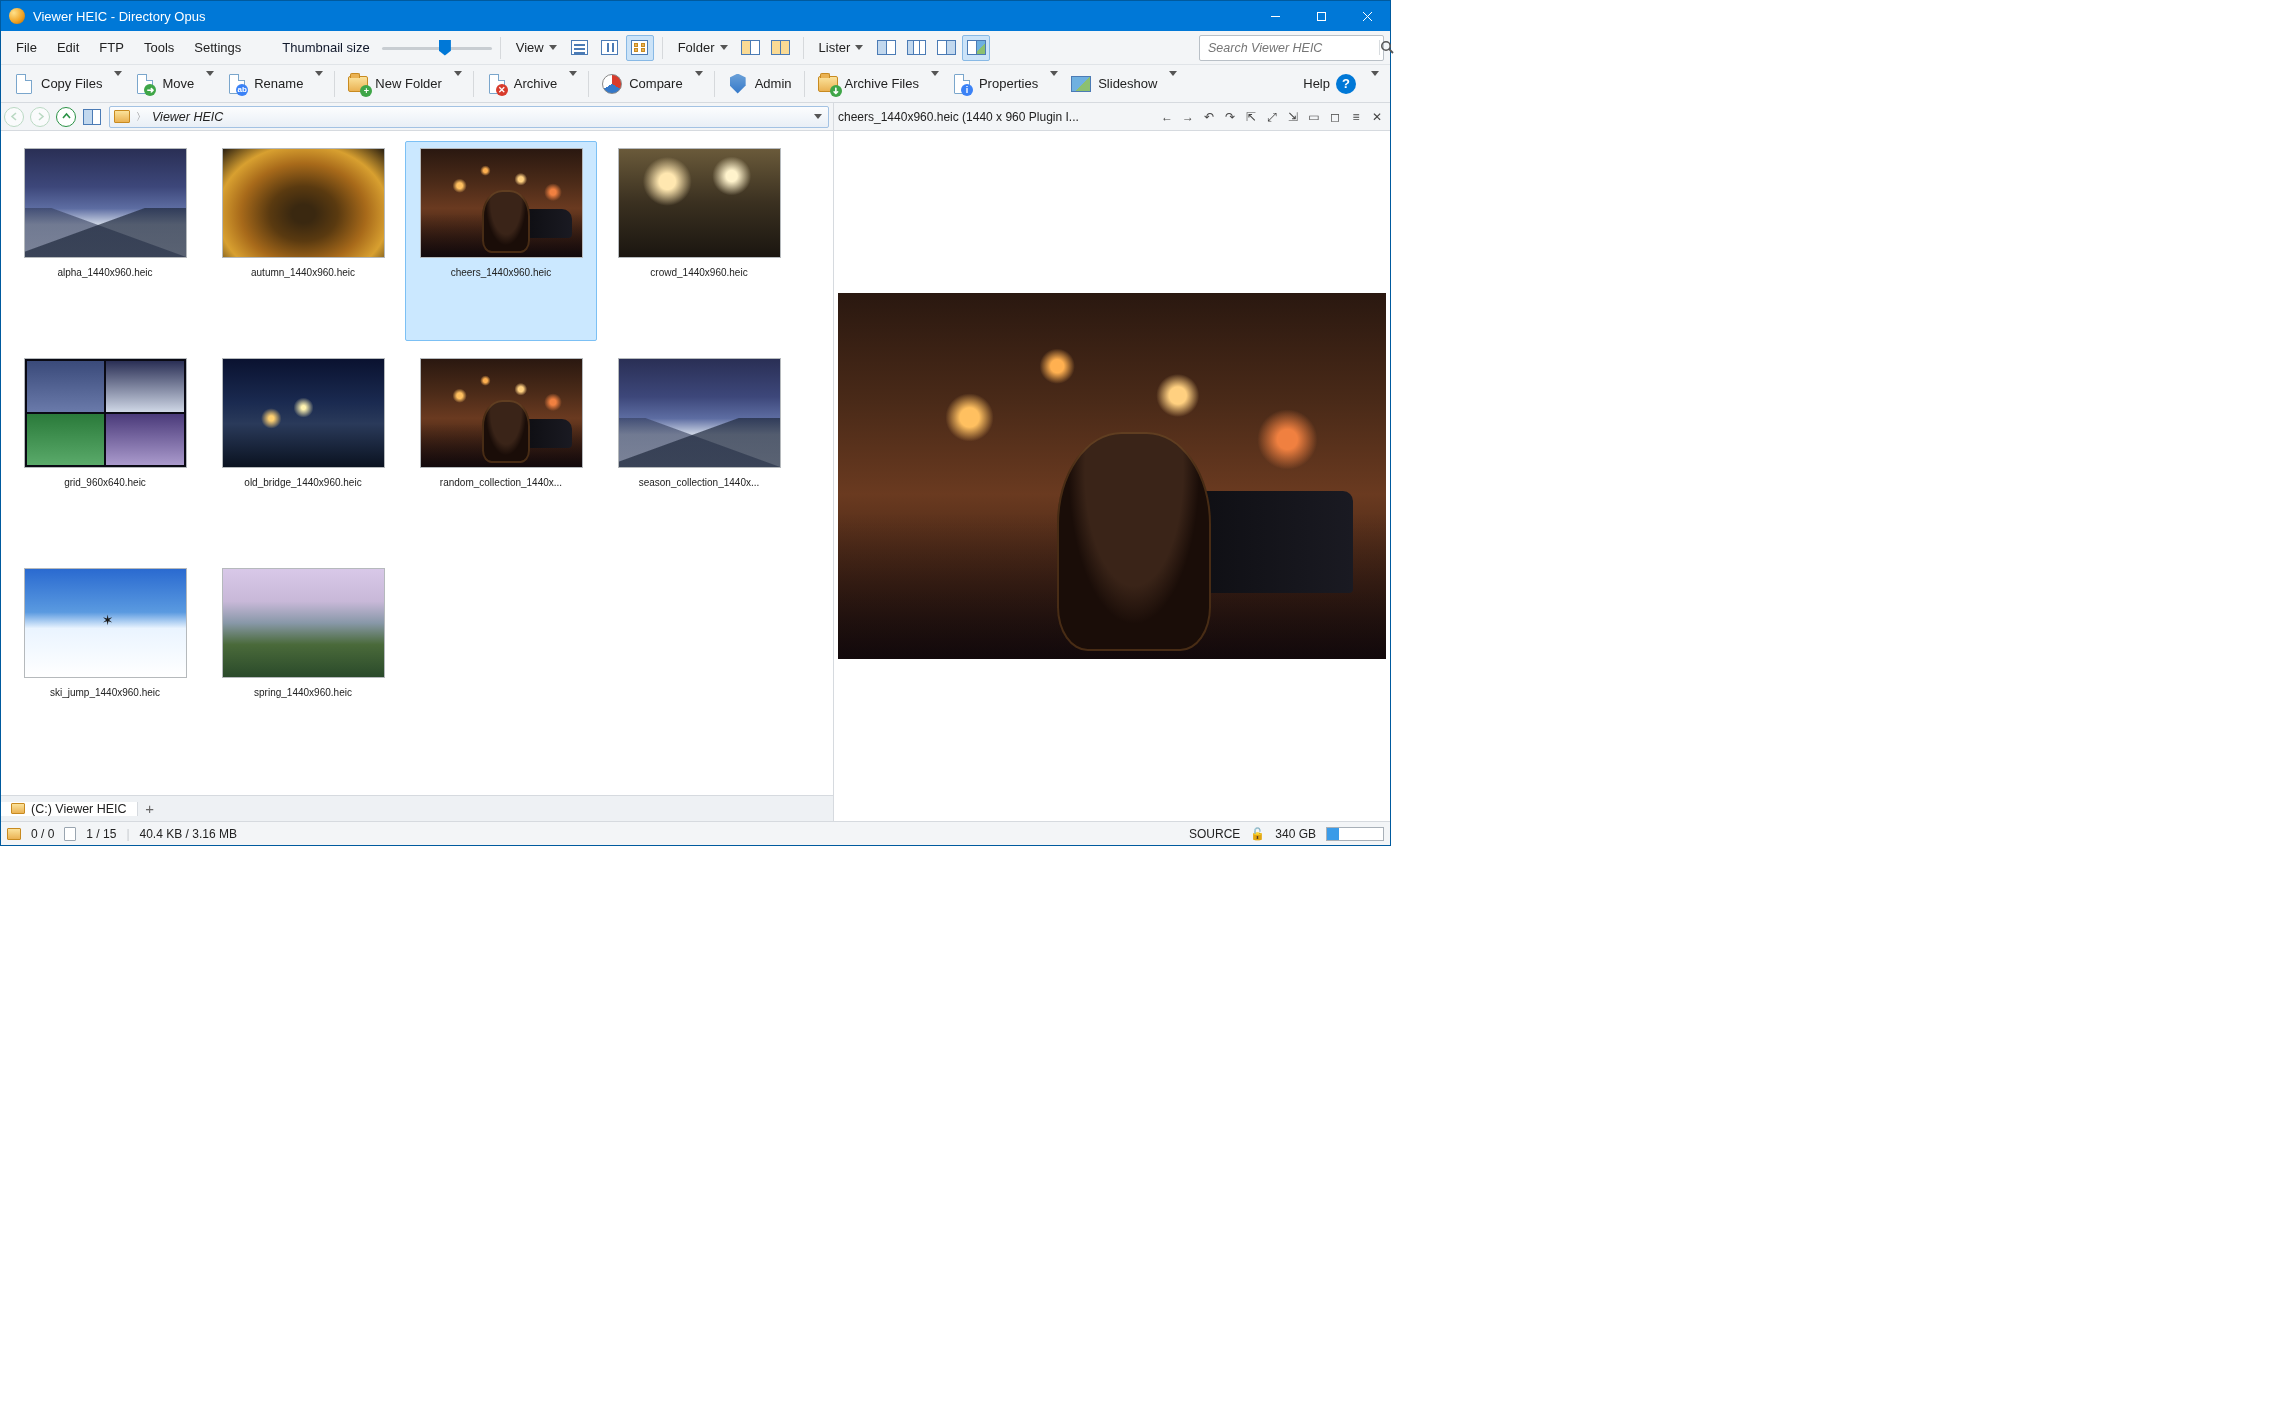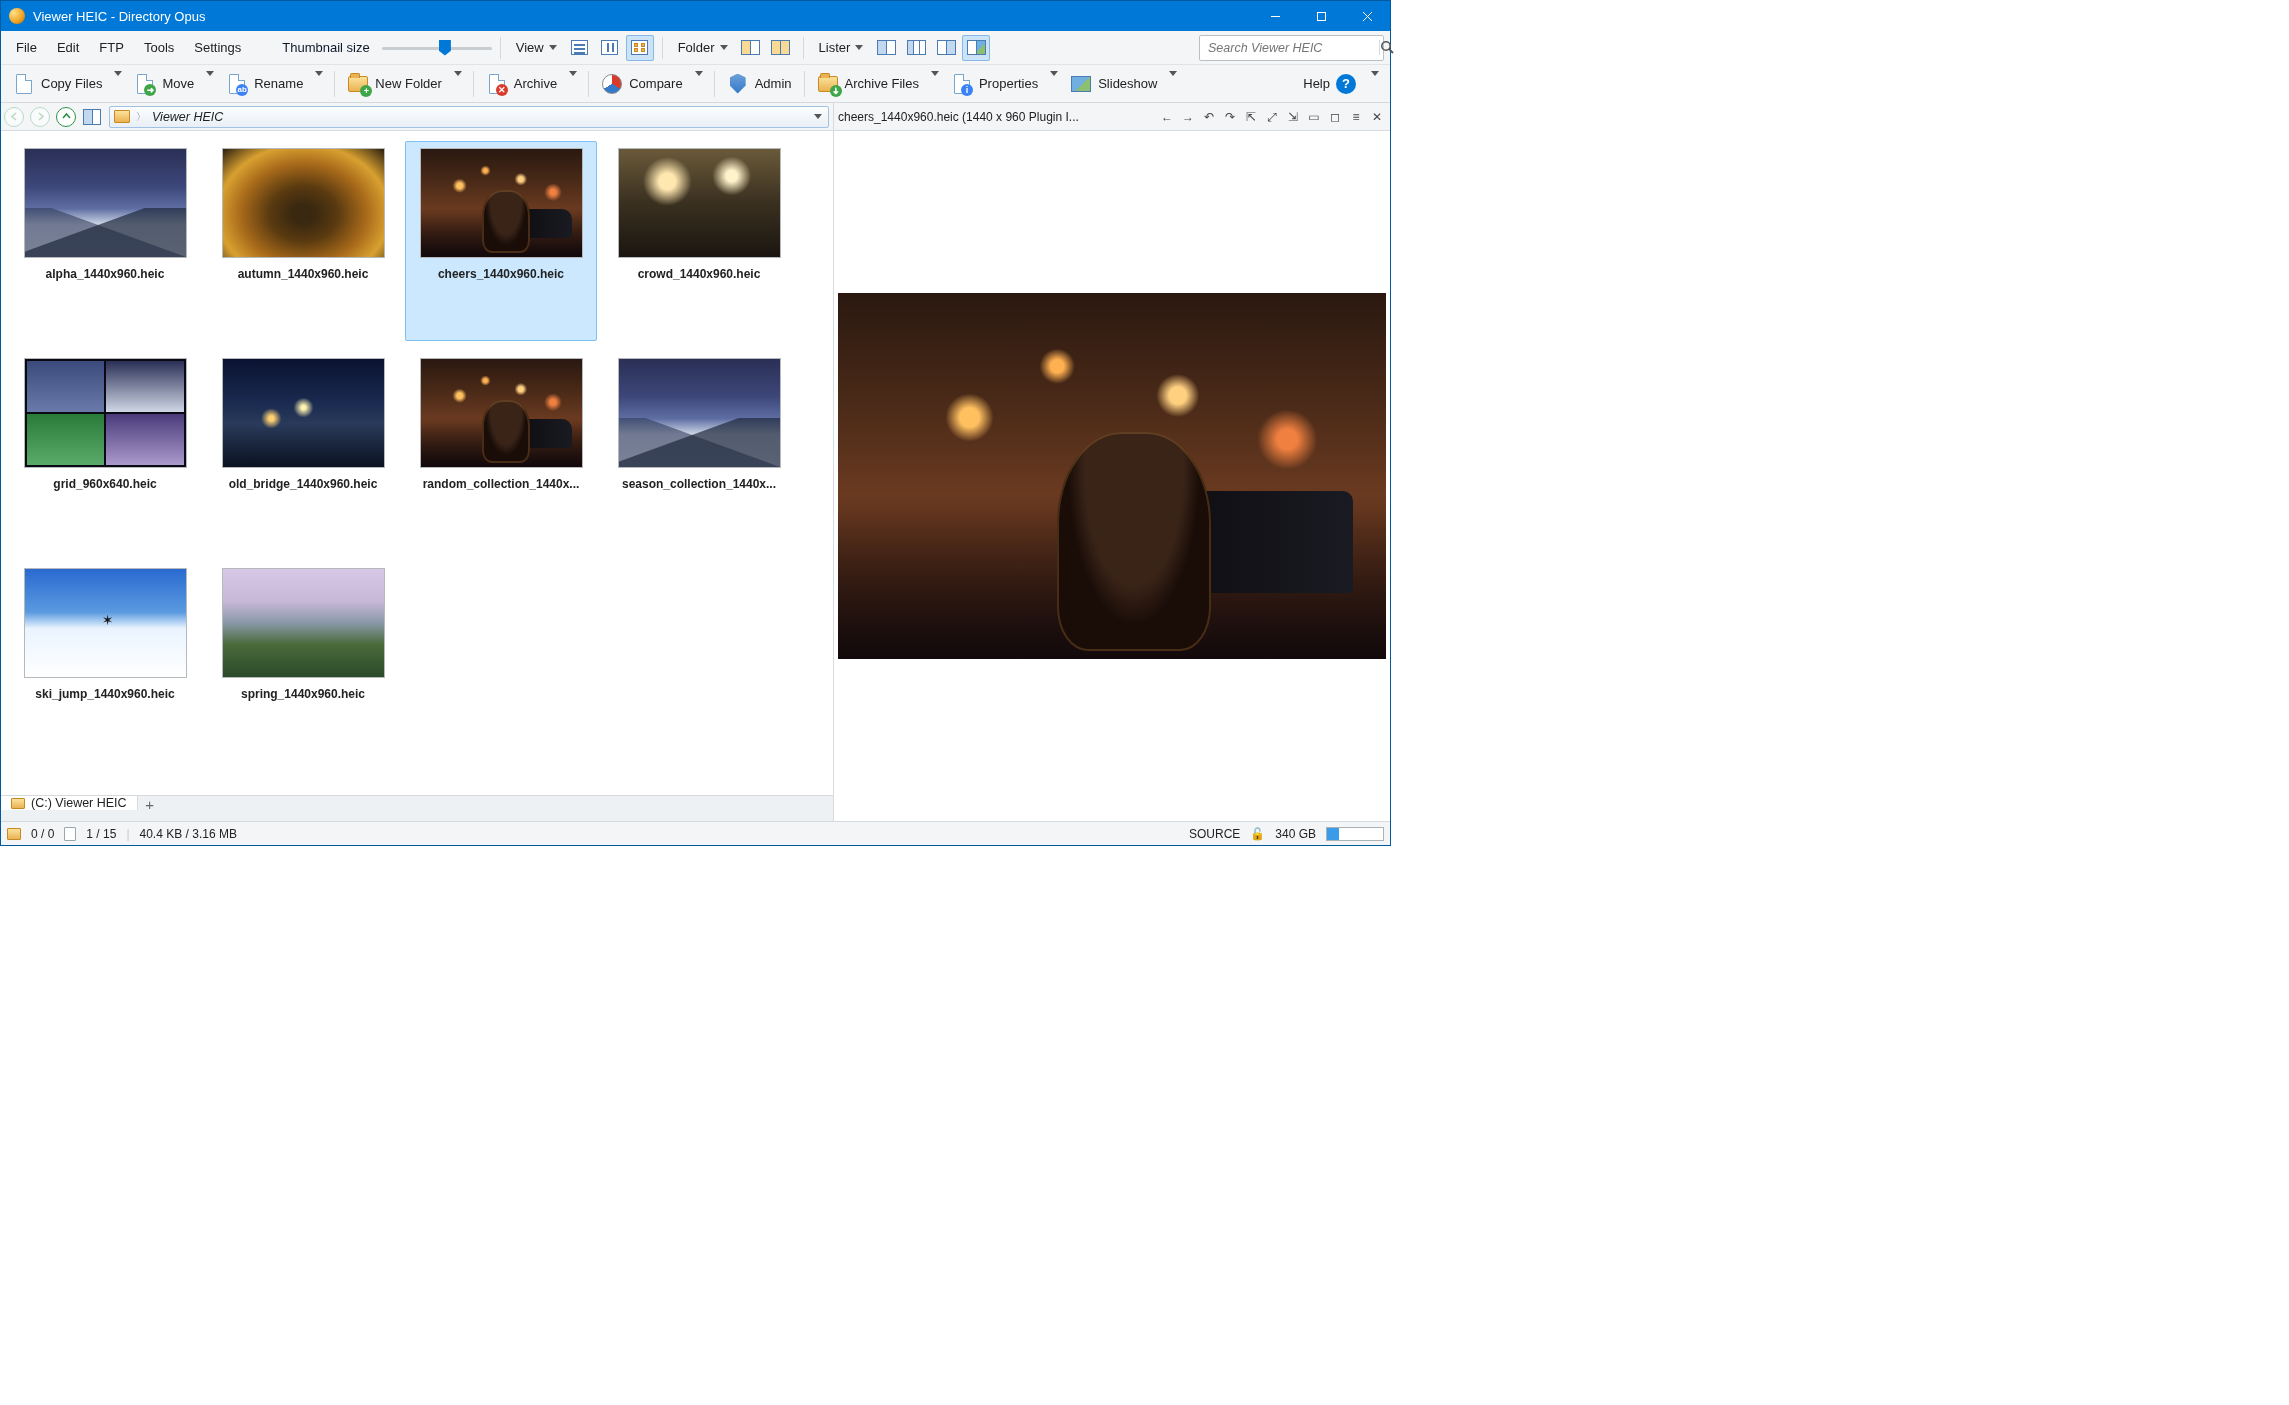--- a/index.html
+++ b/index.html
@@ -75,21 +75,21 @@
 .locbar .right .info { flex: 1; font-size: 12px; white-space: nowrap; overflow: hidden; text-overflow: ellipsis; }
 .mini-btn { width: 18px; height: 18px; display: flex; align-items: center; justify-content: center; font-size: 12px; color: #444; font-family: "Segoe UI Symbol", sans-serif; }
 
 
 .main { flex: 1; display: flex; min-height: 0; }
 .file-panel { width: 833px; border-right: 1px solid #d6dadf; display: flex; flex-direction: column; }
 .thumbs-scroll { flex: 1; overflow-y: scroll; padding: 10px 8px 20px 8px; display: grid; grid-template-columns: repeat(4, 192px); grid-auto-rows: 200px; gap: 10px 6px; align-content: start; }
 .thumb-cell { display: flex; flex-direction: column; align-items: center; padding: 6px 2px 4px; border: 1px solid transparent; border-radius: 2px; }
 .thumb-cell.selected { background: #cbe8ff; border-color: #7cc0f4; }
 .thumb-cell .frame { width: 163px; height: 110px; border: 1px solid #b5b9bc; background: #222; display: flex; align-items: center; justify-content: center; overflow: hidden; }
-.thumb-cell .name { margin-top: 9px; font-size: 12px; text-align: center; max-width: 180px; white-space: nowrap; overflow: hidden; text-overflow: ellipsis; font-weight: bold; }
+.thumb-cell .name { margin-top: 9px; font-size: 10px; text-align: center; max-width: 180px; white-space: nowrap; overflow: hidden; text-overflow: ellipsis; }
 .thumb-cell.selected .name { background: #cbe8ff; }
 
 
 .ph { width: 100%; height: 100%; }
 .ph-mountain-snow { background: linear-gradient(180deg,#2a2f55 0%,#3d477a 35%,#5d6da2 55%,#cfd7e6 70%,#e8edf4 100%); position: relative; }
 .ph-mountain-snow::after { content:""; position:absolute; bottom:0; left:0; right:0; height:45%; background: linear-gradient(160deg, transparent 40%, rgba(30,40,60,.7) 41%), linear-gradient(200deg, transparent 45%, rgba(50,60,90,.6) 46%); }
 .ph-autumn { background: radial-gradient(ellipse at 50% 60%, #3a2810 10%, #5a3a10 30%, #a86a1a 55%, #d8a030 75%, #2a1f10 100%); }
 .ph-city-night { background:
   linear-gradient(180deg, rgba(15,10,25,0) 60%, rgba(10,5,15,.5) 100%),
   radial-gradient(circle at 24% 34%, #ffc060 2%, transparent 5%),
@@ -125,21 +125,21 @@
 .ph-spring { background: linear-gradient(180deg,#d8c8e8 0%,#c8b8d8 30%,#8898a8 50%,#4a6a3a 70%,#2a4a2a 100%); }
 
 
 .preview { flex: 1; display: flex; flex-direction: column; background: #fff; }
 .preview-canvas { flex: 1; display: flex; align-items: center; justify-content: center; background: #fff; }
 .preview-img { width: 100%; aspect-ratio: 1440/960; max-width: 548px; }
 .preview-img .ph-city-night::after { width:28%; height:60%; left:40%; bottom:2%; }
 .preview-img .ph-city-night::before { width:36%; height:28%; }
 
 
-.tabs-row { height: 26px; background: #eef1f4; border-top: 1px solid #d6dadf; display: flex; align-items: flex-start; }
+.tabs-row { height: 26px; background: #eef1f4; border-top: 1px solid #d6dadf; display: flex; align-items: center; }
 .tab { display: flex; align-items: center; padding: 0 10px; gap: 6px; border-right: 1px solid #d6dadf; background: #fff; font-size: 12.5px; }
 .tabs-row .add { width: 24px; display: flex; align-items: center; justify-content: center; color: #666; font-size: 15px; }
 
 
 .statusbar { height: 24px; border-top: 1px solid #d6dadf; background: #f3f5f7; display: flex; align-items: center; padding: 0 6px; font-size: 12px; gap: 10px; }
 .statusbar .push { margin-left: auto; }
 .disk-bar { width: 58px; height: 14px; border: 1px solid #a8b0b8; background: #fff; position: relative; }
 .disk-bar .fill { position: absolute; left: 0; top: 0; bottom: 0; width: 22%; background: #3a9be8; }
 
 

